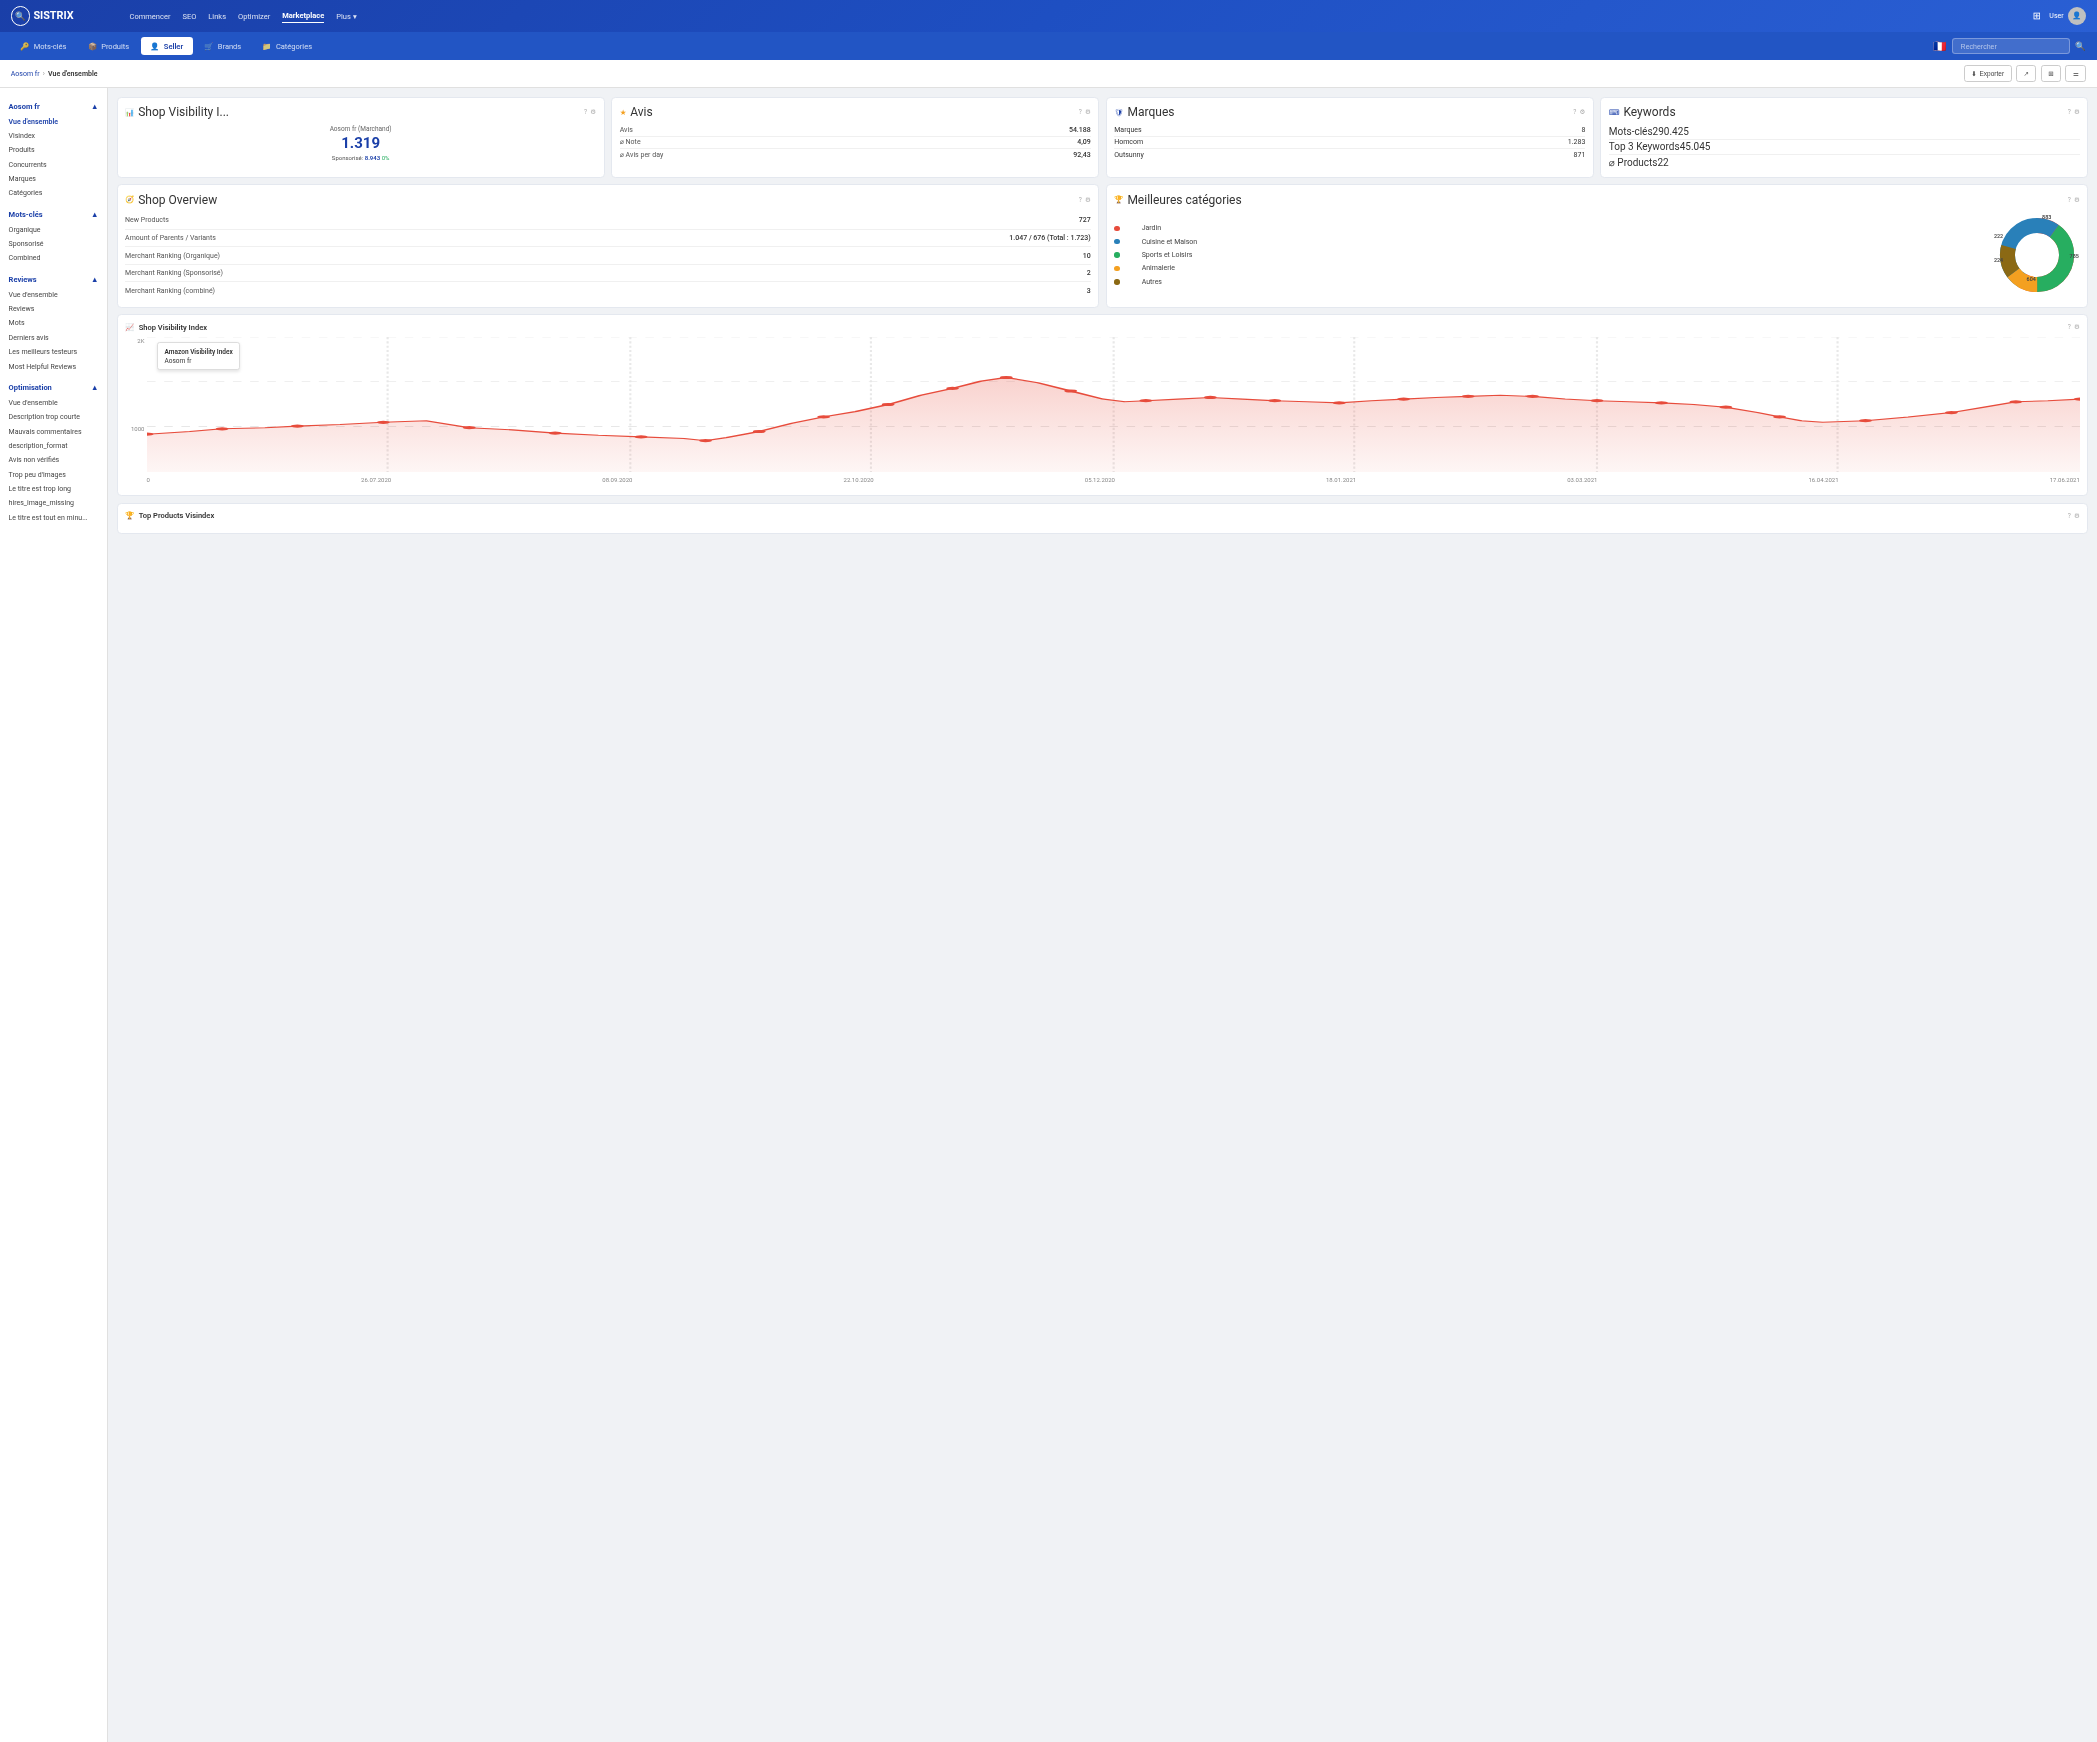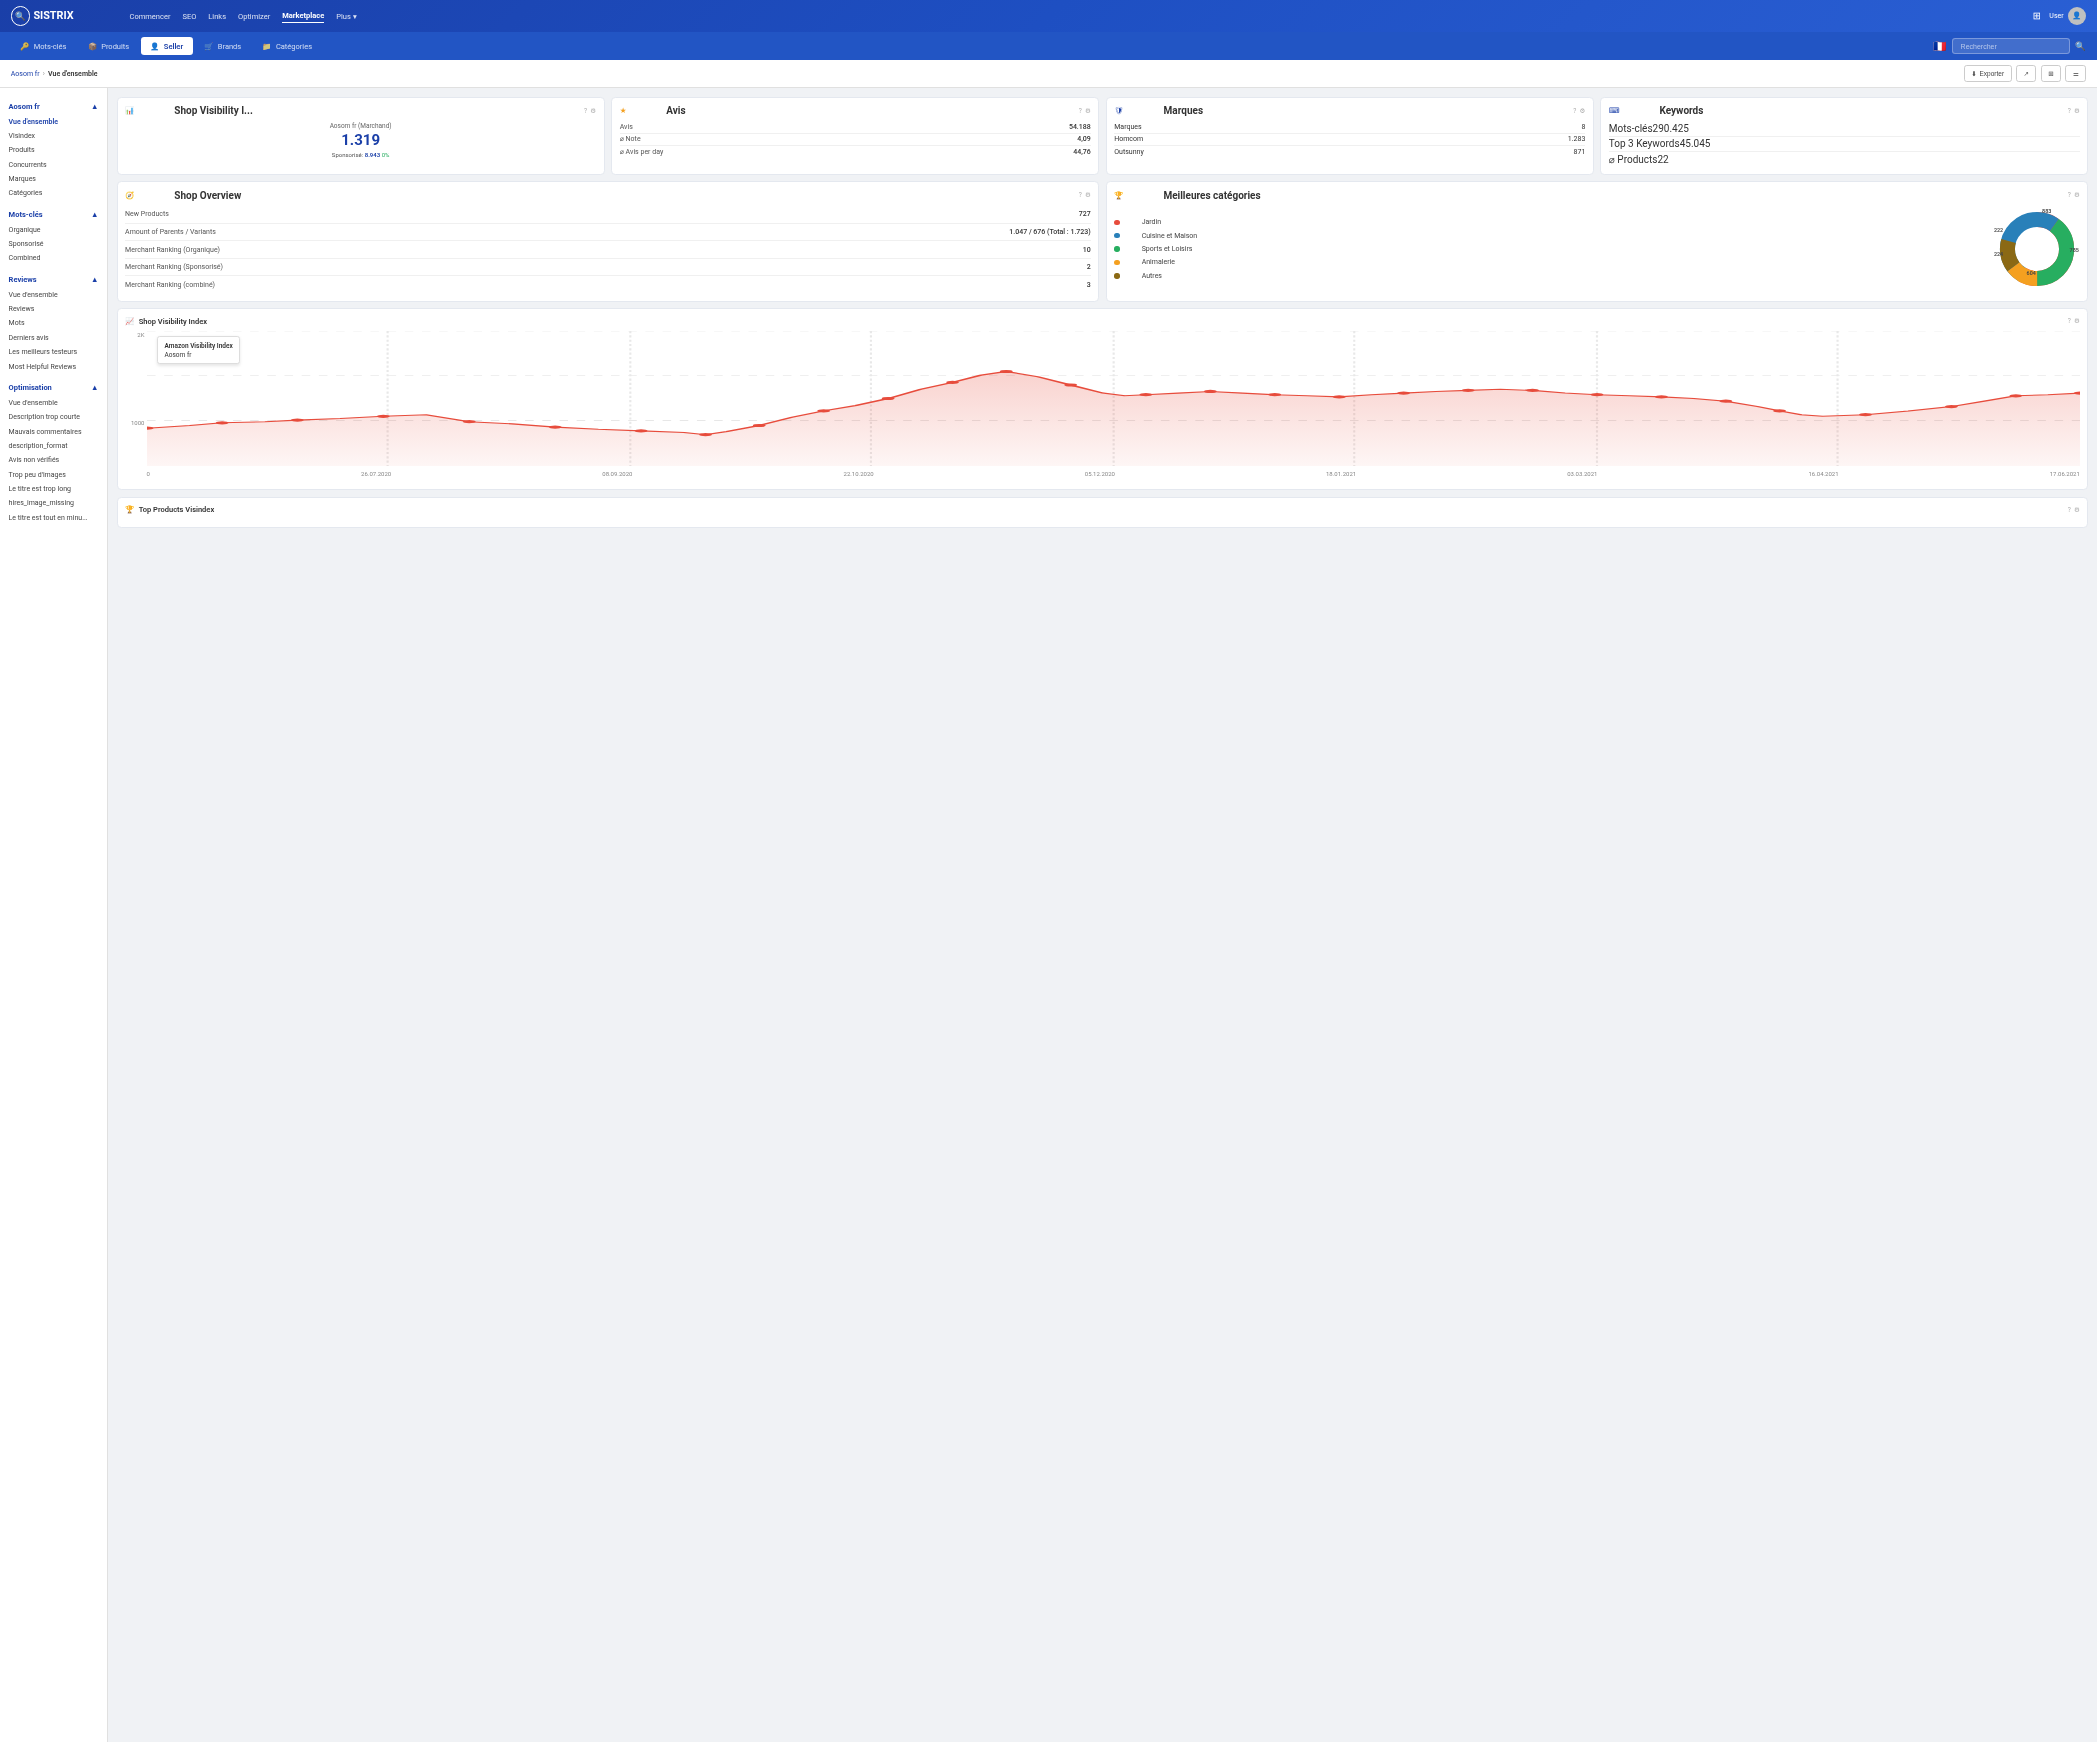--- a/index.html
+++ b/index.html
@@ -236,24 +236,23 @@
       align-items: center;
       justify-content: space-between;
       margin-bottom: 5.4px;
     }
     .stat-card-title-group {
       display: flex;
       align-items: center;
       gap: 3.8px;
     }
     .stat-card-title {
-      font-size: 10px;
-      font-weight: 700;
+      font-size: 12px;
+      font-weight: 400;
       color: #333;
-      margin-left: 36px;
     }
     .stat-card-actions {
       display: flex;
       align-items: center;
       gap: 3.2px;
     }
     .stat-icon { font-size: 7.5px; }
     .help-icon, .gear-icon { color: #aaa; font-size: 6.5px; cursor: pointer; }
 
     
@@ -678,21 +677,21 @@
           <div class="avis-row">
             <span class="avis-label">Avis</span>
             <span class="avis-value">54.188</span>
           </div>
           <div class="avis-row">
             <span class="avis-label">⌀ Note</span>
             <span class="avis-value">4,09</span>
           </div>
           <div class="avis-row">
             <span class="avis-label">⌀ Avis per day</span>
-            <span class="avis-value">44,76</span>
+            <span class="avis-value">92,43</span>
           </div>
         </div>
       </div>
 
       <div class="stat-card">
         <div class="stat-card-header">
           <div class="stat-card-title-group">
             <span class="stat-icon" style="color:#1a3fa8;">🛡</span>
             <span class="stat-card-title">Marques</span>
           </div>

